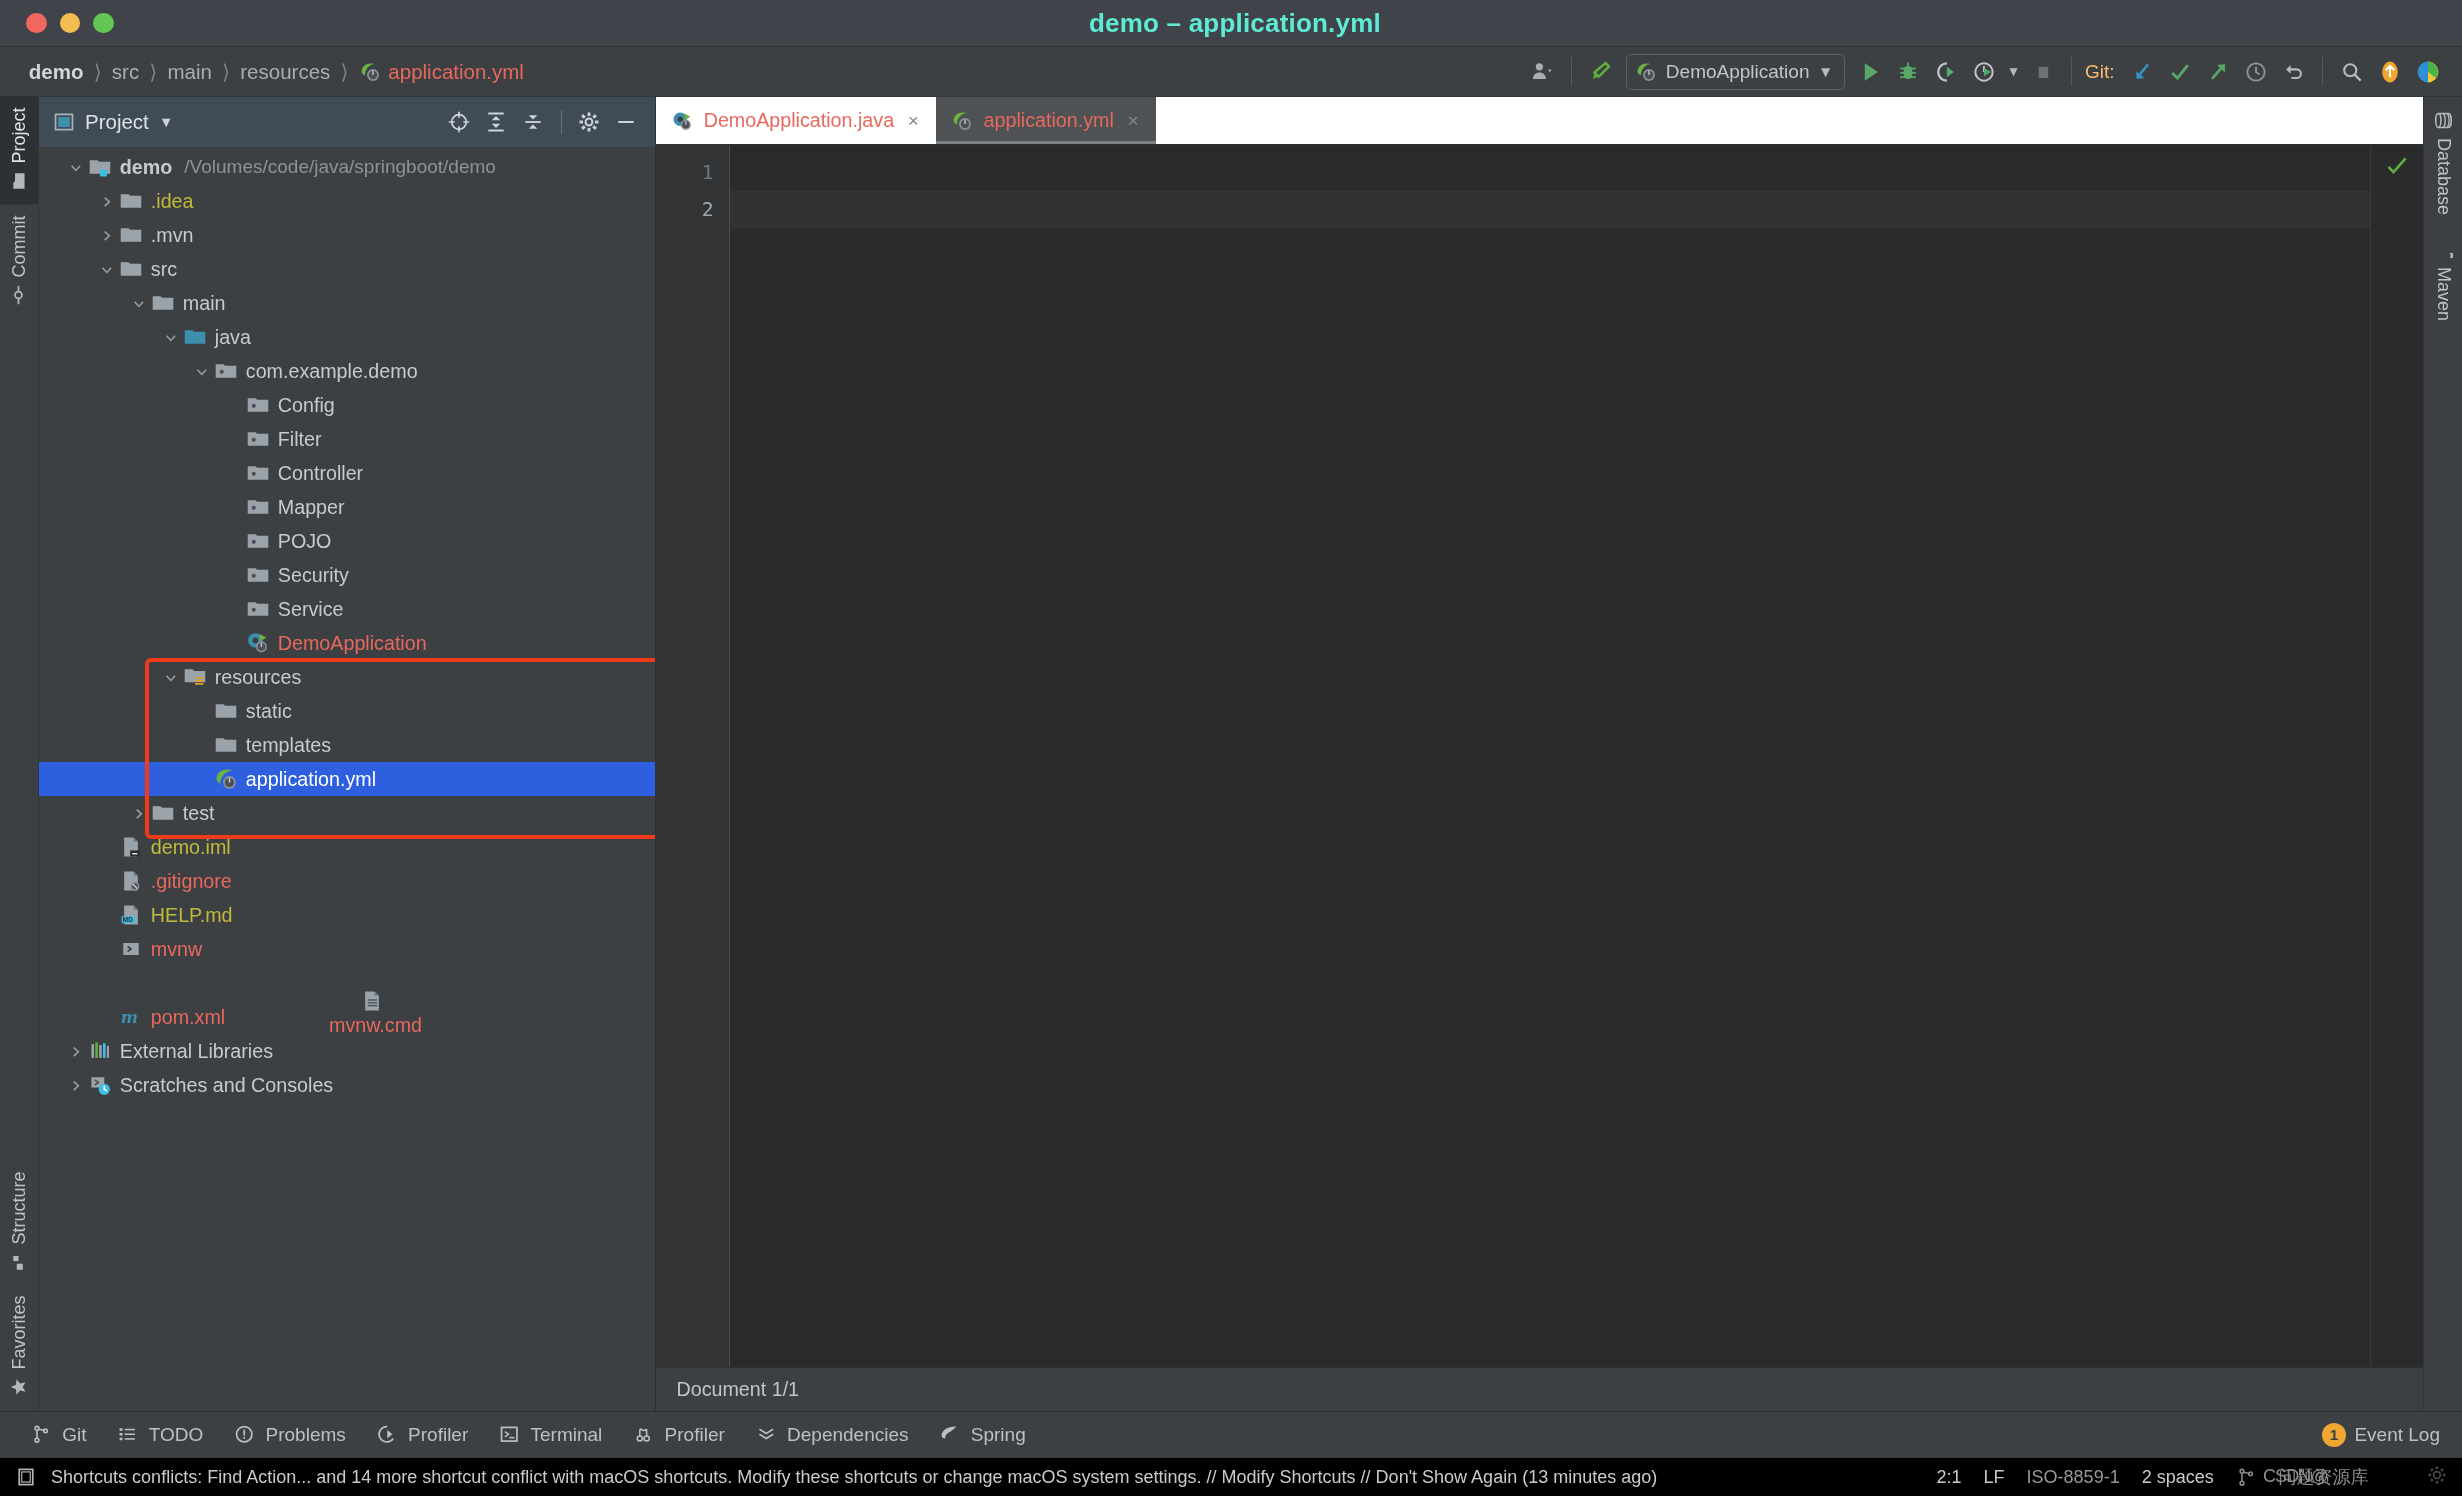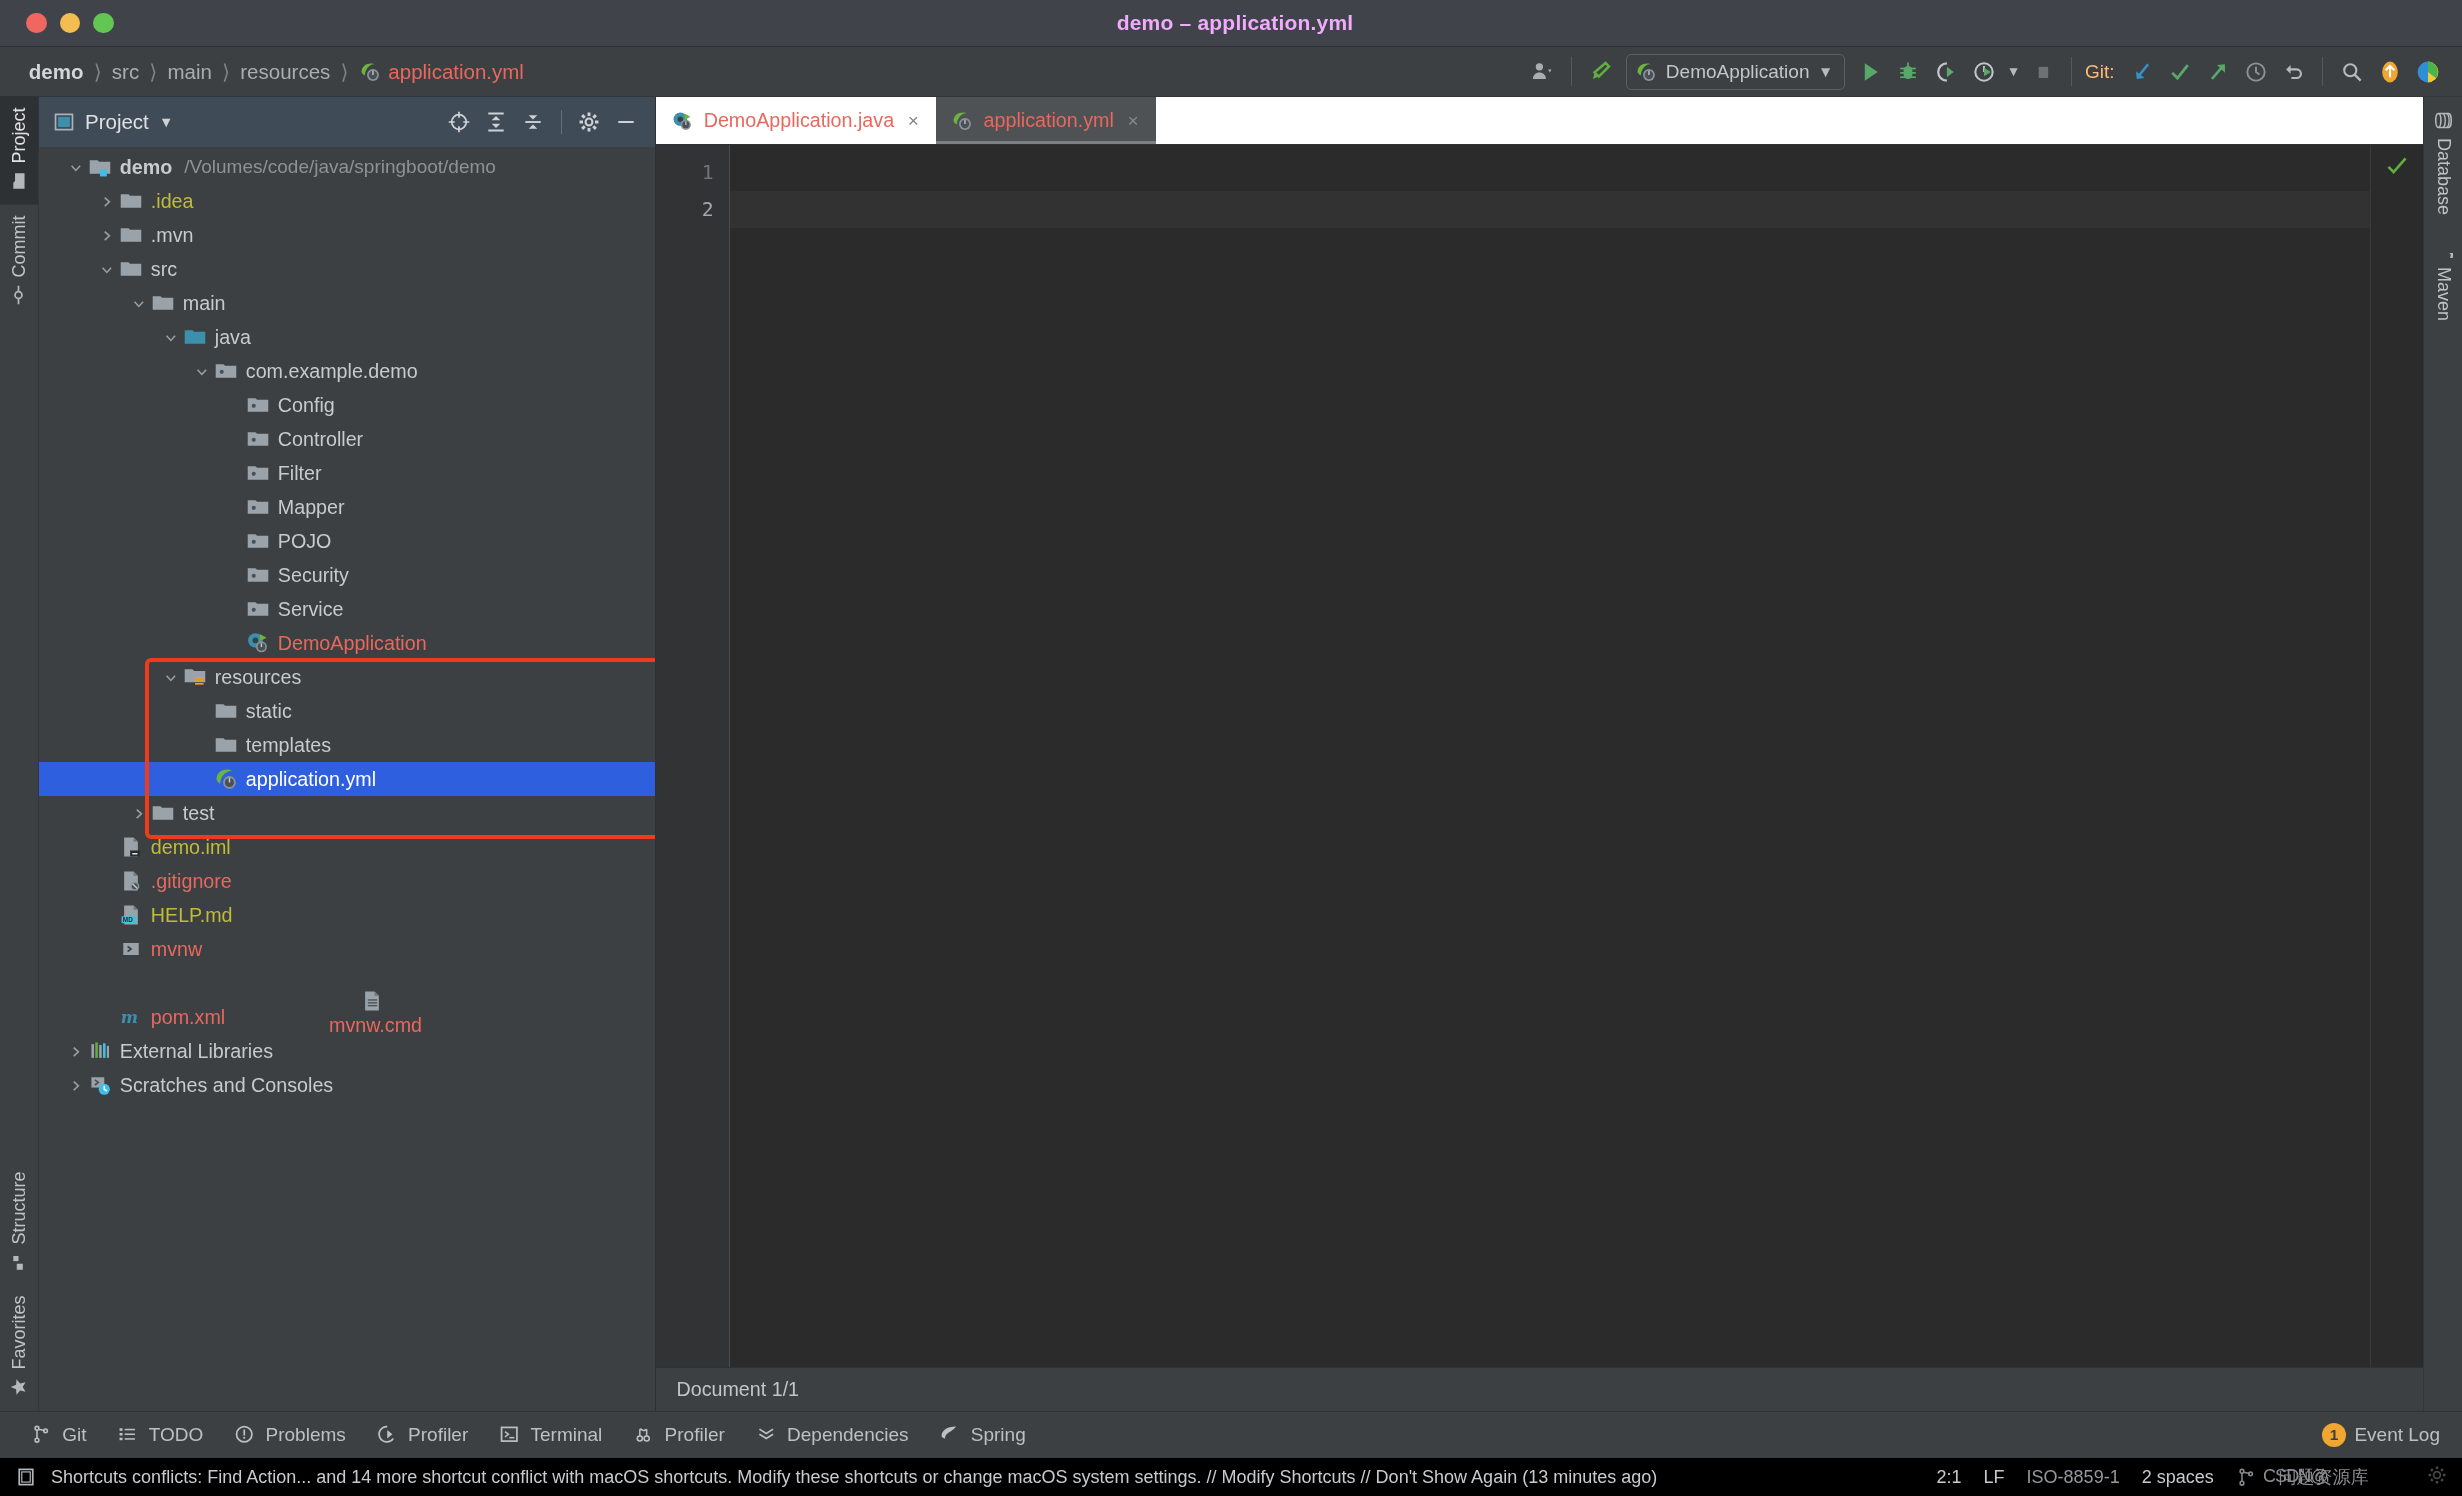--- a/index.html
+++ b/index.html
@@ -24,21 +24,21 @@
     display: flex; align-items: center;
     border-bottom: 0.9px solid #2f3133;
   }
   .traffic { display: flex; gap: 13px; margin-left: 26px; }
   .tl-dot { width: 20.5px; height: 20.5px; border-radius: 50%; }
   .tl-red { background: #f0675f; }
   .tl-yellow { background: #f4bd4f; }
   .tl-green { background: #62c554; }
   .title-text {
     position: absolute; left: 8px; right: 0; text-align: center;
-    font-size: 21px; font-weight: bold; color: #f0abfc;
+    font-size: 26px; font-weight: bold; color: #5eead4;
     letter-spacing: 0.2px;
   }
 
   
   .navbar {
     height: 50px; flex: 0 0 50px;
     background: #3c4043;
     display: flex; align-items: center;
     padding: 0 15.4px 0 22px;
     border-bottom: 0.9px solid #323539;
@@ -566,31 +566,31 @@
             <span class="tlabel c-white">Config</span>
           </div>
           <div class="trow" style="padding-left: 184px;">
             <span class="twist"></span>
             <span class="ticon">
               <svg width="24" height="24" viewBox="0 0 28 28">
                 <path d="M2 6h9l2 2h13v14H2z" fill="#9aa2aa"></path>
                 <circle cx="9" cy="15" r="2.4" fill="#4b5257"></circle>
               </svg>
             </span>
+            <span class="tlabel c-white">Filter</span>
+          </div>
+          <div class="trow" style="padding-left: 184px;">
+            <span class="twist"></span>
+            <span class="ticon">
+              <svg width="24" height="24" viewBox="0 0 28 28">
+                <path d="M2 6h9l2 2h13v14H2z" fill="#9aa2aa"></path>
+                <circle cx="9" cy="15" r="2.4" fill="#4b5257"></circle>
+              </svg>
+            </span>
             <span class="tlabel c-white">Controller</span>
-          </div>
-          <div class="trow" style="padding-left: 184px;">
-            <span class="twist"></span>
-            <span class="ticon">
-              <svg width="24" height="24" viewBox="0 0 28 28">
-                <path d="M2 6h9l2 2h13v14H2z" fill="#9aa2aa"></path>
-                <circle cx="9" cy="15" r="2.4" fill="#4b5257"></circle>
-              </svg>
-            </span>
-            <span class="tlabel c-white">Filter</span>
           </div>
           <div class="trow" style="padding-left: 184px;">
             <span class="twist"></span>
             <span class="ticon">
               <svg width="24" height="24" viewBox="0 0 28 28">
                 <path d="M2 6h9l2 2h13v14H2z" fill="#9aa2aa"></path>
                 <circle cx="9" cy="15" r="2.4" fill="#4b5257"></circle>
               </svg>
             </span>
             <span class="tlabel c-white">Mapper</span>

